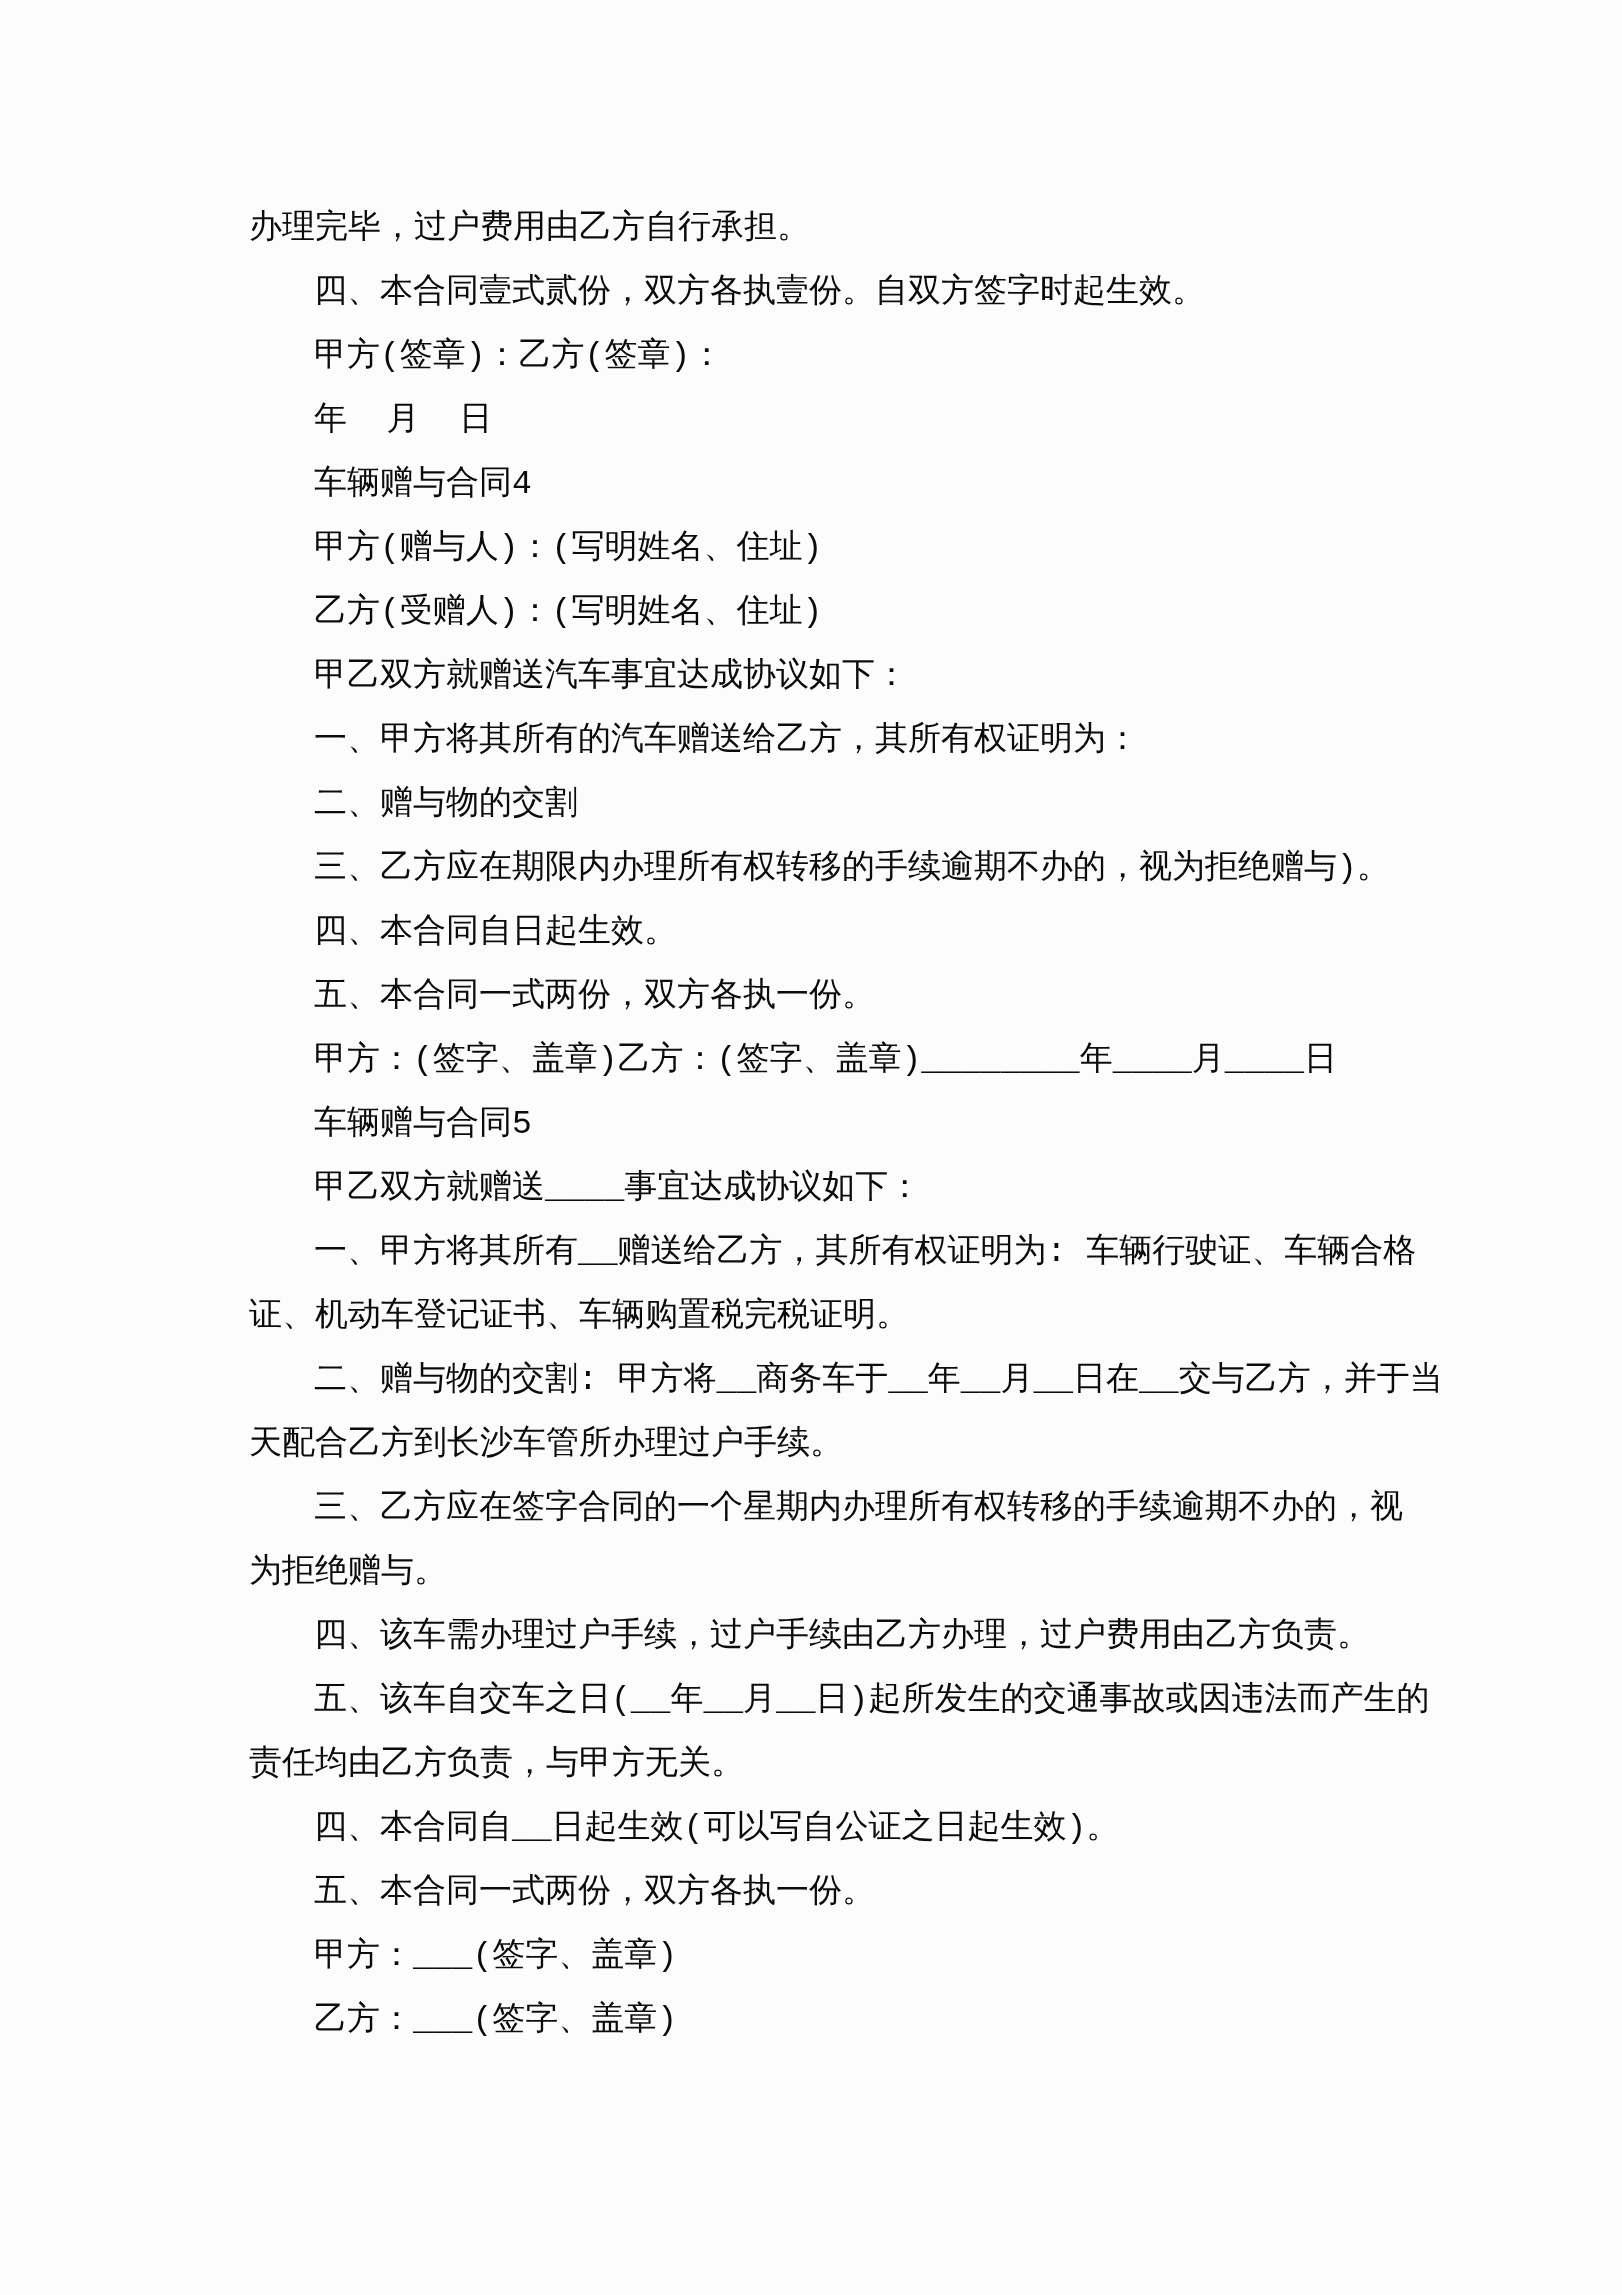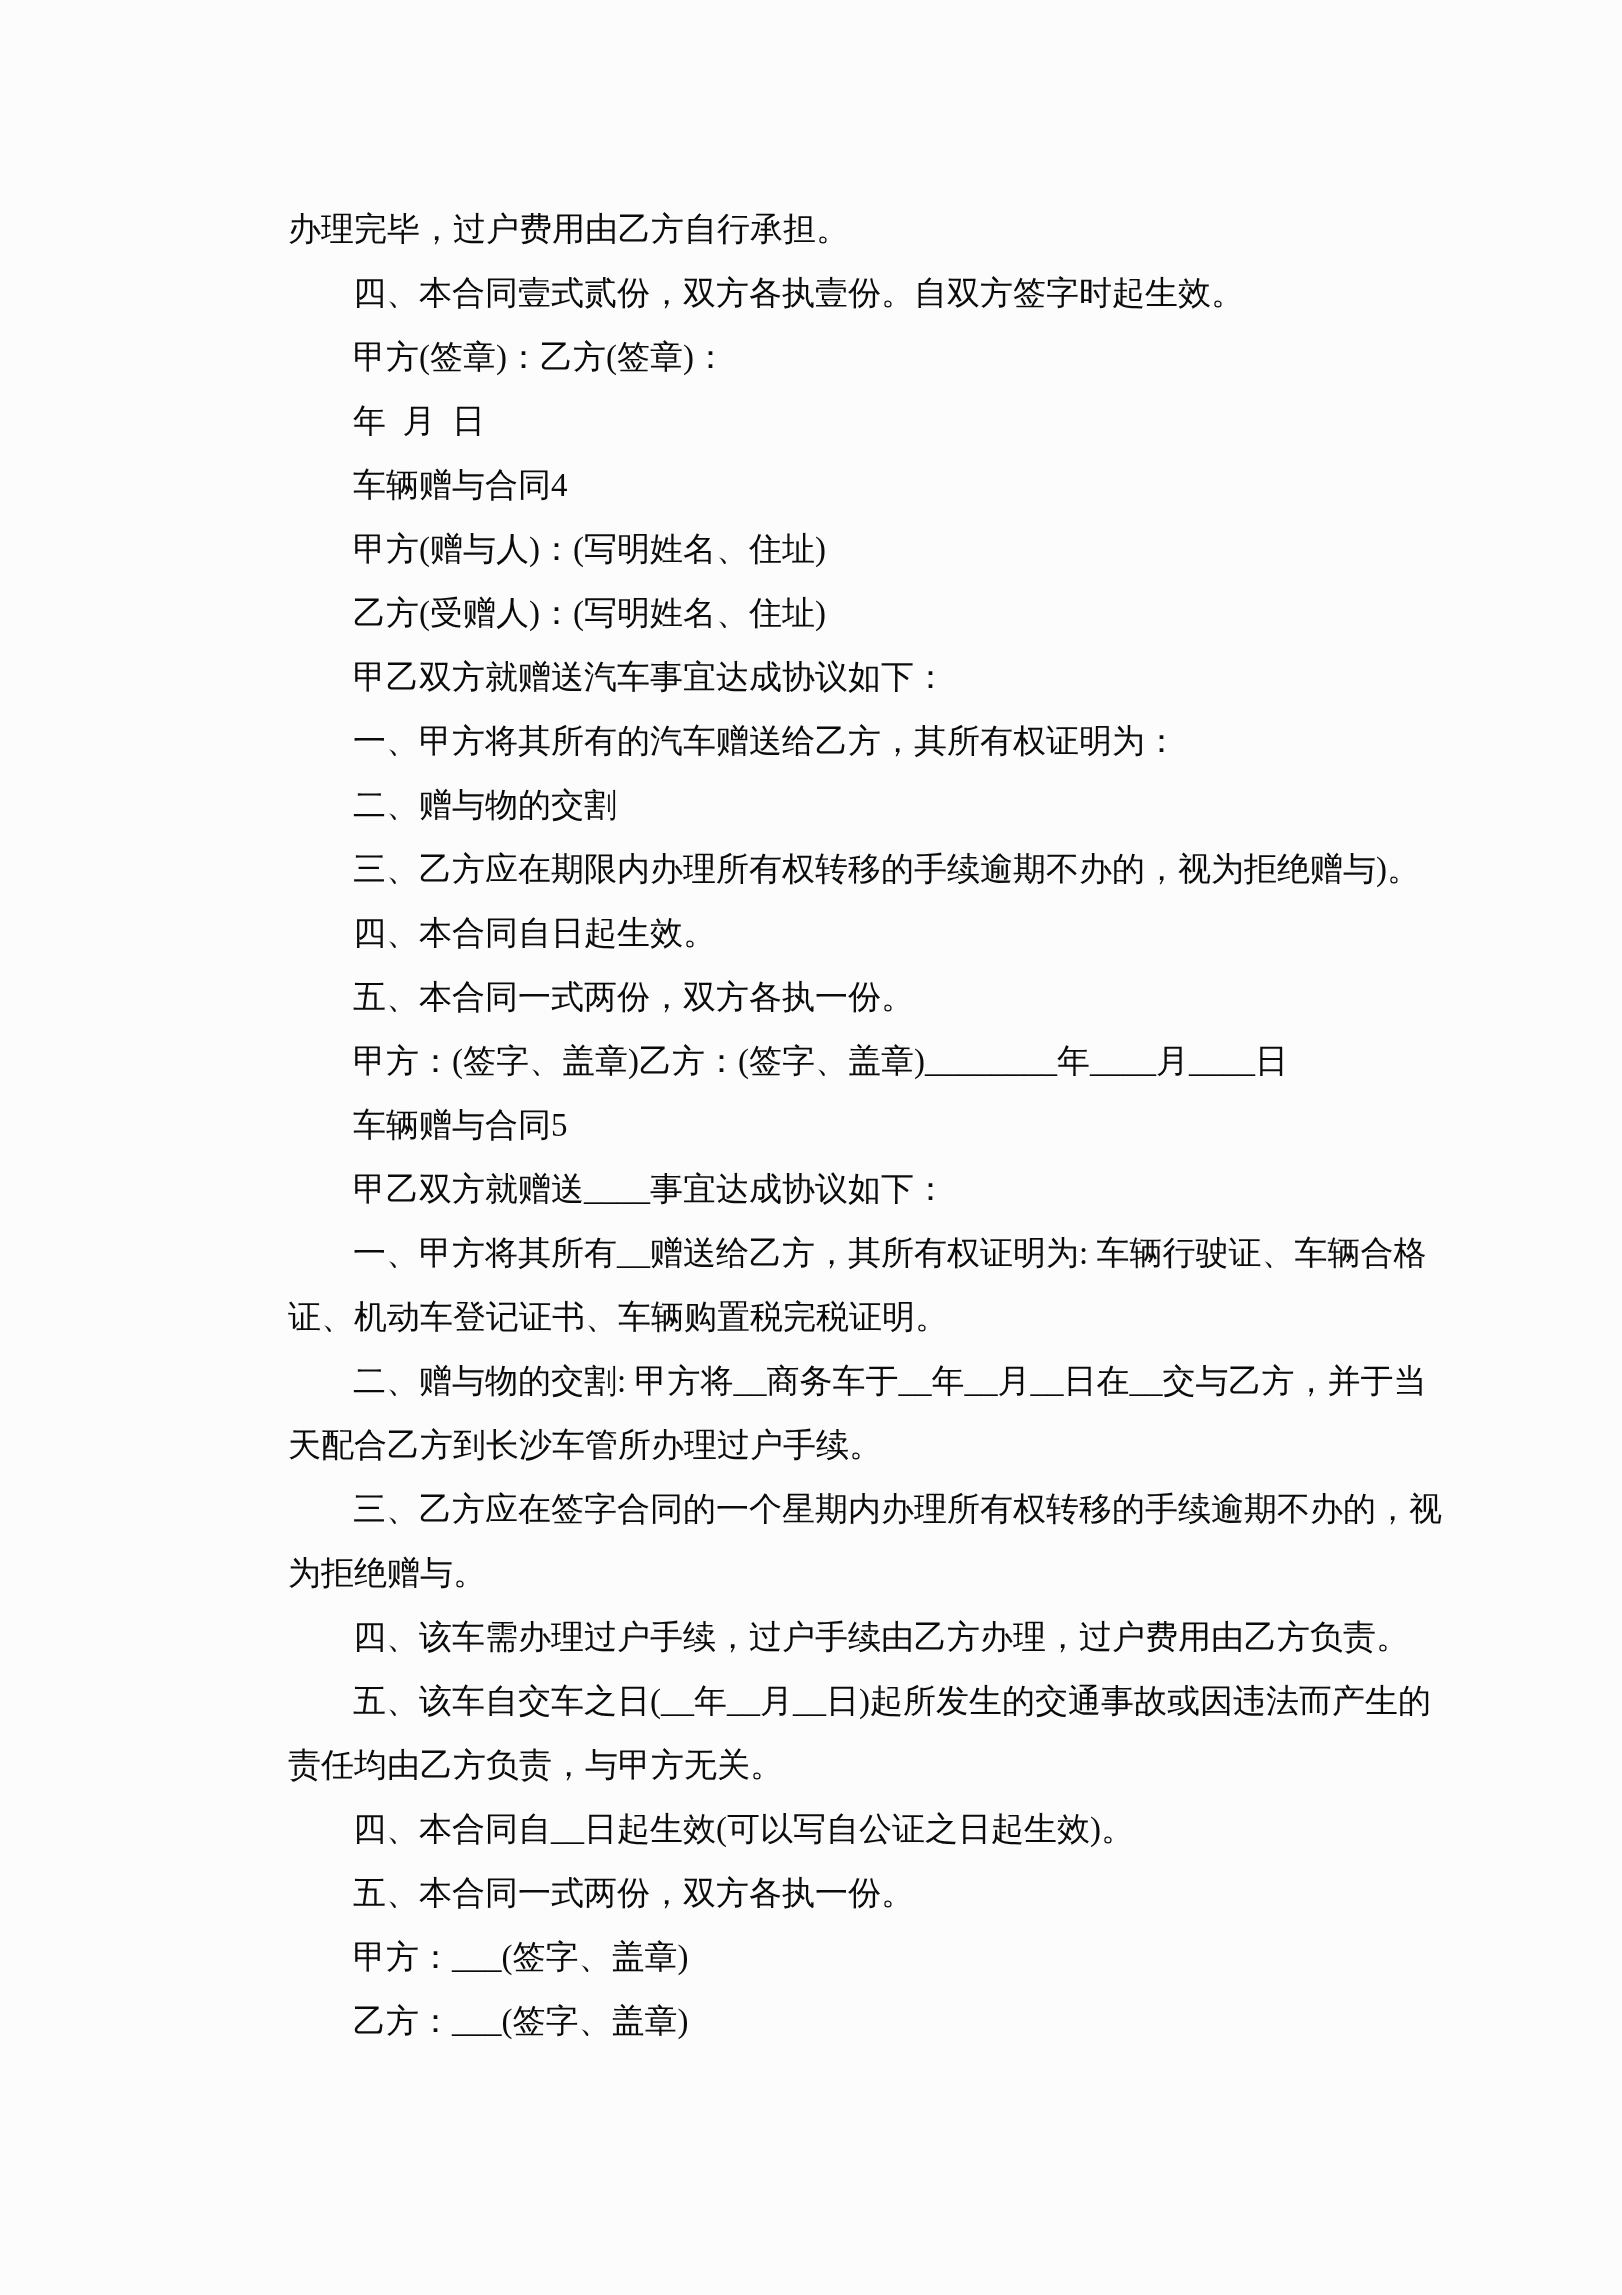--- a/index.html
+++ b/index.html
@@ -19,28 +19,27 @@
     top: 0;
     width: 1623px;
     height: 2295px;
     background: #fcfcfd;
   }
   .textblock {
     position: absolute;
     left: 249px;
     top: 197px;
     width: 1184px;
-    font-family: Liberation Serif, serif;
+    font-family: Liberation Mono, monospace;
     font-size: 33px;
     font-weight: 400;
     color: #0b0b0b;
     line-height: 64px;
     white-space: pre;
     letter-spacing: 0px;
-    margin-left: 39px;
   }
   .doc-line {
     height: 64px;
     overflow: visible;
   }
   .doc-line.indent {
     padding-left: 65px;
   }
 </style>
 </head>

